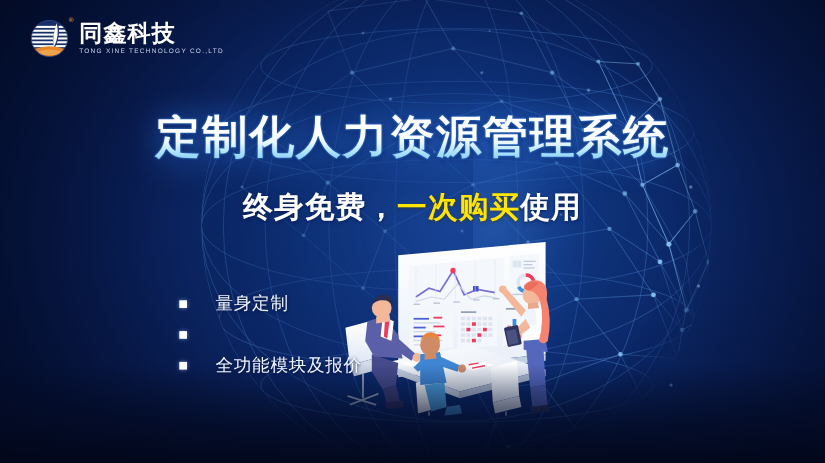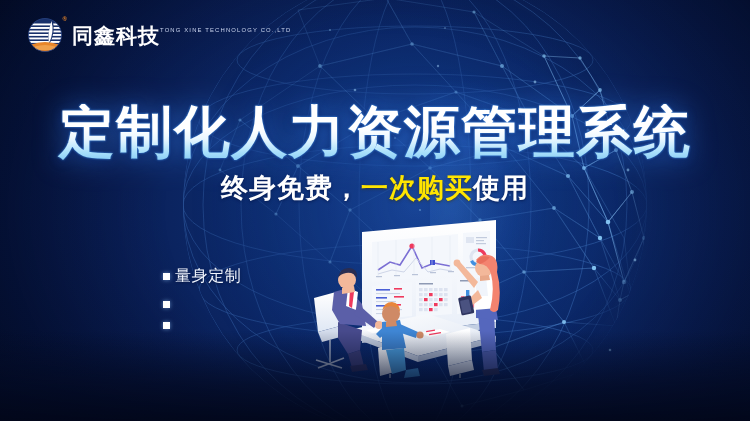--- a/index.html
+++ b/index.html
@@ -66,20 +66,21 @@
     align-items: center;
     gap: 9px;
   }
   .logo-mark {
     position: relative;
     width: 36px;
     height: 36px;
   }
   .logo-text-block {
     display: flex;
+    flex-direction: column;
     align-items: flex-start;
     line-height: 1;
   }
   .logo-cn {
     font-size: 21px;
     font-weight: bold;
     color: #ffffff;
     letter-spacing: 1px;
     font-family: "Liberation Sans", "DejaVu Sans", sans-serif;
   }
@@ -100,21 +101,21 @@
     color: #e8862a;
     font-weight: bold;
   }
 
   
   .headline {
     position: absolute;
     left: 0; right: 0;
     top: 104px;
     text-align: center;
-    font-size: 56px;
+    font-size: 41px;
     font-weight: bold;
     letter-spacing: 1.5px;
     line-height: 1;
     white-space: nowrap;
     background: linear-gradient(to bottom, #ffffff 0%, #ffffff 44%, #eaf7ff 62%, #a9e0fb 86%, #8ccef5 100%);
     -webkit-background-clip: text;
     background-clip: text;
     color: transparent;
     -webkit-text-fill-color: transparent;
     filter:
@@ -149,21 +150,21 @@
     position: absolute;
     left: 163px;
     top: 266px;
     display: flex;
     flex-direction: column;
     gap: 14px;
   }
   .bullet-row {
     display: flex;
     align-items: center;
-    gap: 5px;
+    gap: 26px;
     white-space: nowrap;
   }
   .bullet-sq {
     width: 7px;
     height: 7px;
     background: #ffffff;
     flex: 0 0 auto;
     box-shadow: 0 0 4px rgba(150,200,255,0.6);
   }
   .bullet-label {
@@ -604,16 +605,17 @@
   <div class="bullets">
     <div class="bullet-row">
       <span class="bullet-sq"></span>
       <span class="bullet-label">量身定制</span>
     </div>
     <div class="bullet-row">
       <span class="bullet-sq"></span>
     </div>
     <div class="bullet-row">
       <span class="bullet-sq"></span>
+      <span class="bullet-label">全功能模块及报价</span>
     </div>
   </div>
 
 </div>
 
 </body></html>

